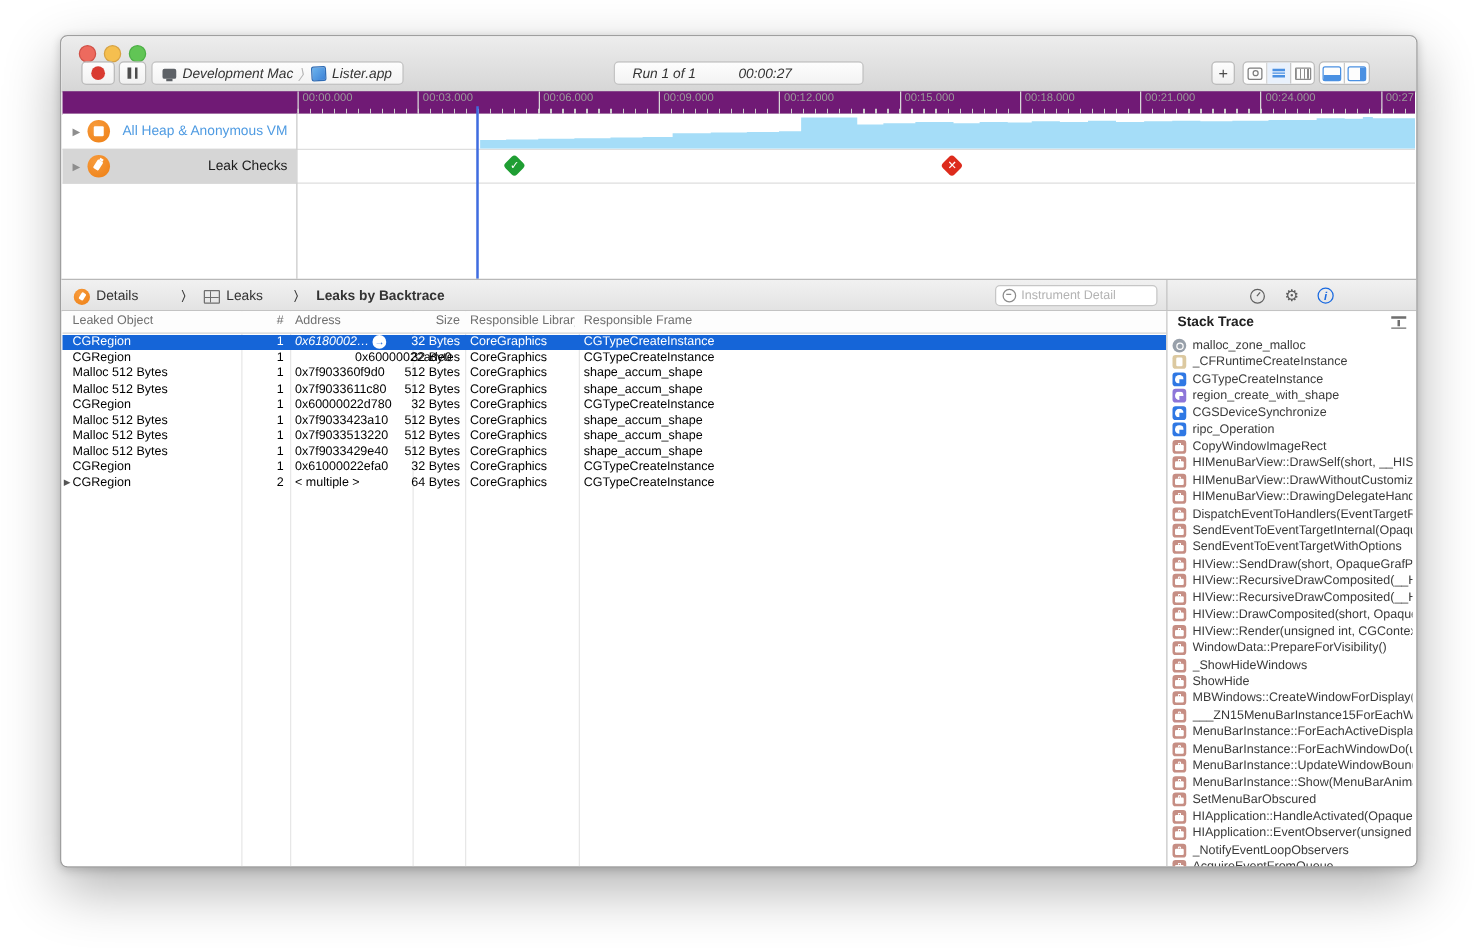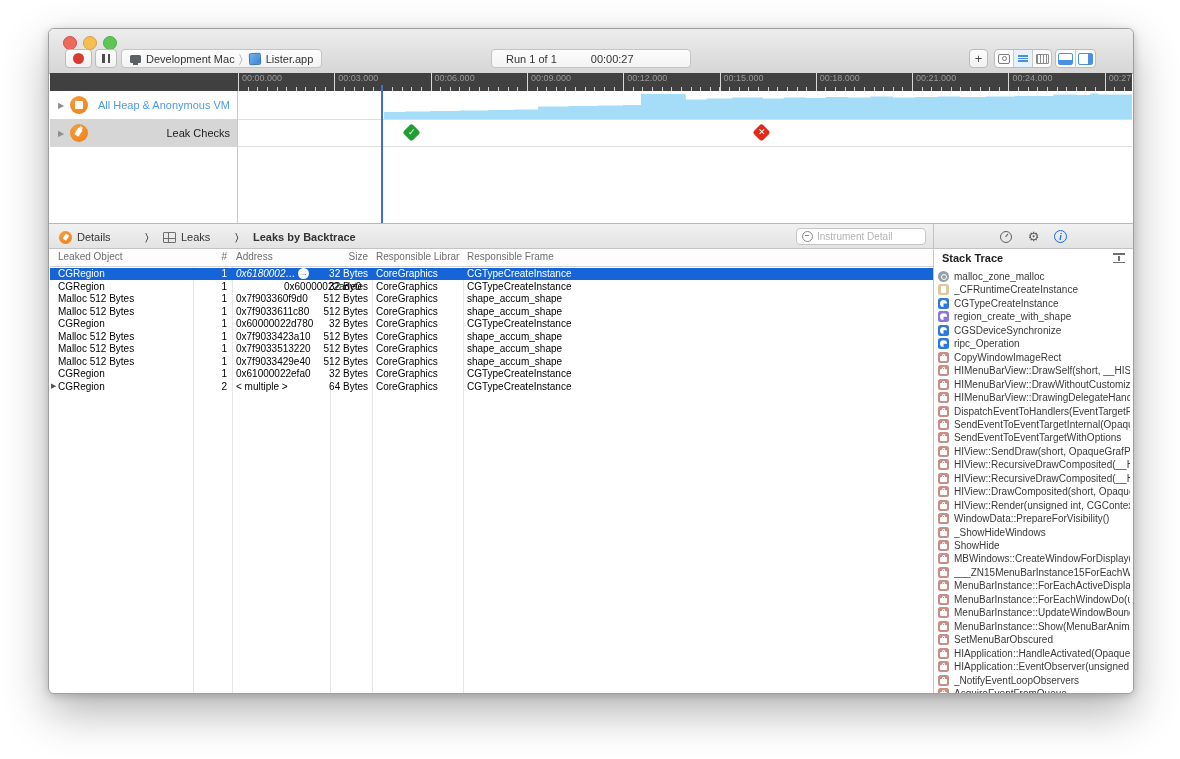--- a/index.html
+++ b/index.html
@@ -13,40 +13,40 @@
   .titlebar{position:absolute;left:0;top:0;width:100%;height:44px;
     background:linear-gradient(#ededed,#d6d6d6);border-bottom:1px solid #b0b0b0;border-radius:6px 6px 0 0;}
   .tl{position:absolute;top:7px;width:12px;height:12px;border-radius:50%;}
   .win-title{position:absolute;top:5px;left:0;width:100%;text-align:center;font-size:13px;color:#4a4a4a;}
   .tb-btn{position:absolute;top:20px;height:19px;background:linear-gradient(#fdfdfd,#f1f1f1);
     border:1px solid #bcbcbc;border-radius:4px;box-sizing:border-box;display:flex;align-items:center;justify-content:center;}
   .rec-dot{width:11px;height:11px;border-radius:50%;background:#d93a30;}
   .pause-bars{display:flex;gap:3px;}
   .pause-bars i{display:block;width:2.5px;height:9px;background:#4d4d4d;}
   .pill{position:absolute;top:20px;height:19px;background:linear-gradient(#fdfdfd,#f3f3f3);
-    border:1px solid #c4c4c4;border-radius:4px;box-sizing:border-box;display:flex;align-items:center;font-size:11px;color:#333;}
+    border:1px solid #c4c4c4;border-radius:4px;box-sizing:border-box;display:flex;align-items:center;font-size:11px;color:#333;font-style:italic;}
   .crumb-sep{color:#b5b5b5;font-size:12px;padding:0 4px;}
   .mac-icon{width:11px;height:8px;background:#5d6166;border-radius:1.5px;position:relative;margin-right:5px;}
   .mac-icon::after{content:"";position:absolute;left:3px;top:8px;width:5px;height:2px;background:#5d6166;}
   .app-icon{width:10px;height:10px;border-radius:2px;background:linear-gradient(135deg,#6cb4ee,#3d82d6);
     transform:rotate(-3deg);margin:0 5px 0 2px;border:0.5px solid #2f6cb5;}
   .seg{position:absolute;top:20px;height:19px;display:flex;border:1px solid #bcbcbc;border-radius:4px;
     overflow:hidden;background:#fdfdfd;box-sizing:border-box;}
   .seg>div{width:18px;height:100%;display:flex;align-items:center;justify-content:center;border-right:1px solid #c9c9c9;}
   .seg>div:last-child{border-right:none;}
   .lines-icon i{display:block;width:10px;height:1.5px;background:#4a90e2;margin:1px 0;}
   .cam-icon{width:10px;height:8px;border:1.2px solid #7c7c7c;border-radius:2px;position:relative;}
   .cam-icon::after{content:"";position:absolute;left:2.8px;top:1.8px;width:3px;height:3px;border:1px solid #7c7c7c;border-radius:50%;}
   .grid-icon{width:11px;height:8px;border:1.2px solid #8a8a8a;border-radius:1px;
     background:repeating-linear-gradient(90deg,#8a8a8a 0 1px,transparent 1px 3px);}
   .pane-icon{width:13px;height:10px;border:1.2px solid #4a90e2;border-radius:2px;position:relative;}
   .pane-icon.bottom::after{content:"";position:absolute;left:0;bottom:0;width:100%;height:3.5px;background:#4a90e2;}
   .pane-icon.right::after{content:"";position:absolute;right:0;top:0;width:4.5px;height:100%;background:#4a90e2;}
   
-  .ruler{position:absolute;left:1px;top:44px;width:1082px;height:18px;background:#404040;
+  .ruler{position:absolute;left:1px;top:44px;width:1082px;height:18px;background:#701a75;
     border-bottom:1px solid #c0c0c0;overflow:hidden;}
   .ruler-ticks{position:absolute;left:188px;top:14px;right:0;height:4px;
     background:repeating-linear-gradient(90deg,#cfcfcf 0 1px,transparent 1px 9.63px);}
   .ruler-cell{position:absolute;top:0;height:18px;border-left:1px solid #d8d8d8;
     font-size:9px;color:#9a9a9a;padding-left:3px;white-space:nowrap;}
   
   .tracks{position:absolute;left:1px;top:62px;width:1082px;height:132px;background:#fff;}
   .hline{position:absolute;left:0;width:100%;height:1px;background:#dedede;}
   .inst-col-sep{position:absolute;left:187px;top:0;width:1px;height:132px;background:#c9c9c9;}
   .track-row{position:absolute;left:0;width:187px;height:28px;display:flex;align-items:center;box-sizing:border-box;}

